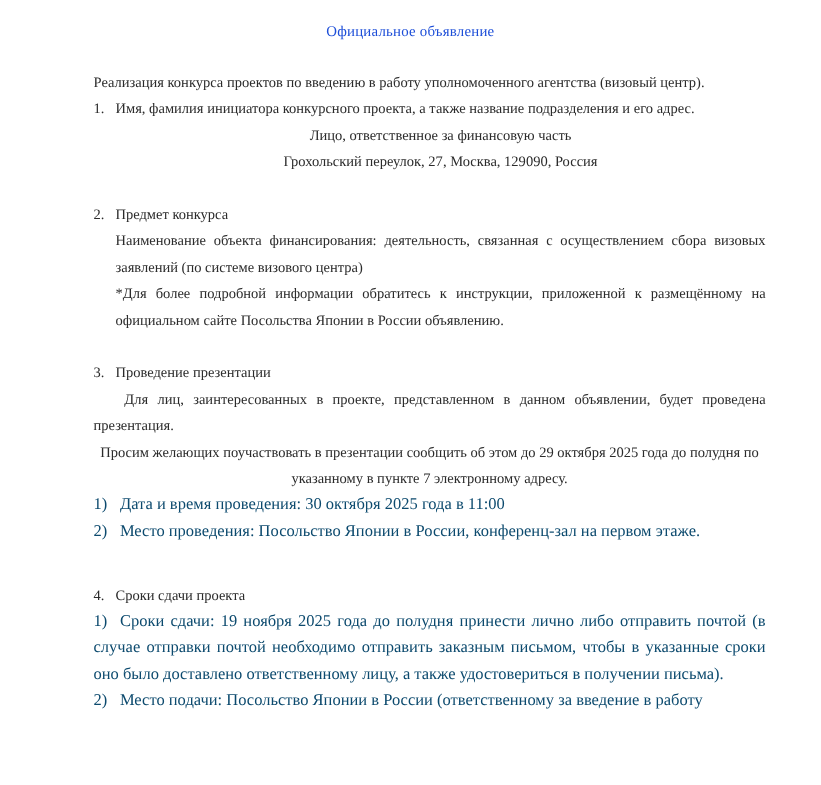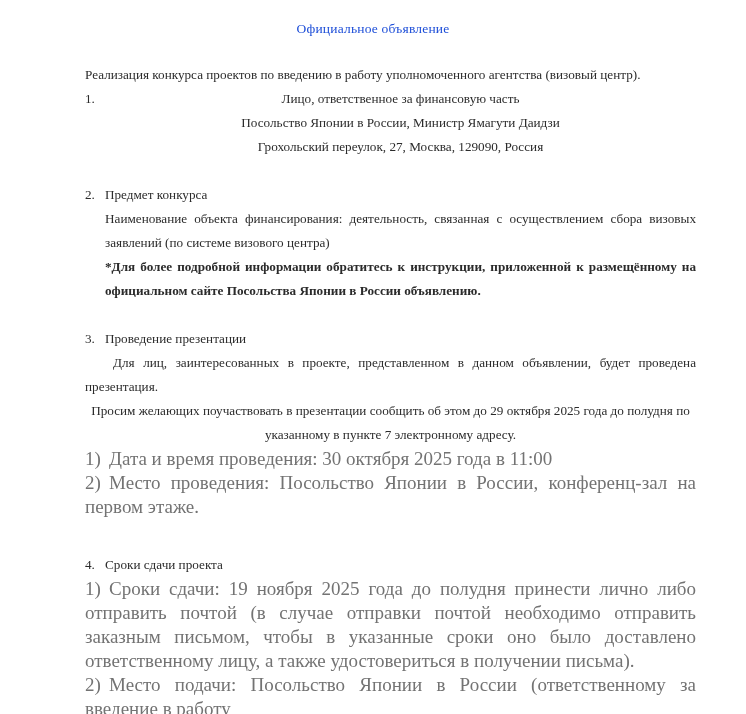--- a/index.html
+++ b/index.html
@@ -65,25 +65,25 @@
   }
   .sub-line {
     padding-left: 20px;
     font-size: 13.2px;
     line-height: 24px;
     text-align: center;
     color: #2b2b2b;
   }
   
   .subitem {
-    font-size: 19px;
+    font-size: 15px;
     line-height: 24px;
     text-align: justify;
     text-indent: 0;
-    color: #737373;
+    color: #0c4a6e;
   }
   .subitem .snum {
     display: inline-block;
     width: 24px;
   }
   .indent-first {
     text-indent: 28px;
   }
   .gap {
     height: 24px;
@@ -98,33 +98,33 @@
 <div class="page">
 
   <div class="doc-title">Официальное объявление</div>
 
   <div class="body-block">
 
     <p class="para">Реализация конкурса проектов по введению в работу уполномоченного агентства (визовый центр).</p>
 
     <div class="item">
       <span class="num">1.</span>
+      <span>Имя, фамилия инициатора конкурсного проекта, а также название подразделения и его адрес.</span>
     </div>
     <div class="sub-line">Лицо, ответственное за финансовую часть</div>
-    <div class="sub-line">Посольство Японии в России, Министр Ямагути Даидзи</div>
     <div class="sub-line">Грохольский переулок, 27, Москва, 129090, Россия</div>
 
     <div class="gap"></div>
 
     <div class="item">
       <span class="num">2.</span>
       <span>Предмет конкурса</span>
     </div>
     <div class="sub-line para" style="padding-left:20px;text-align:justify;">Наименование объекта финансирования: деятельность, связанная с осуществлением сбора визовых заявлений (по системе визового центра)</div>
-    <div class="sub-line para" style="padding-left:20px;text-align:justify;font-weight:bold;">*Для более подробной информации обратитесь к инструкции, приложенной к размещённому на официальном сайте Посольства Японии в России объявлению.</div>
+    <div class="sub-line para" style="padding-left:20px;text-align:justify;">*Для более подробной информации обратитесь к инструкции, приложенной к размещённому на официальном сайте Посольства Японии в России объявлению.</div>
 
     <div class="gap"></div>
 
     <div class="item">
       <span class="num wide">3.</span>
       <span>Проведение презентации</span>
     </div>
     <p class="para indent-first">Для лиц, заинтересованных в проекте, представленном в данном объявлении, будет проведена презентация.</p>
     <p class="para left">Просим желающих поучаствовать в презентации сообщить об этом до 29 октября 2025 года до полудня по указанному в пункте 7 электронному адресу.</p>
 

